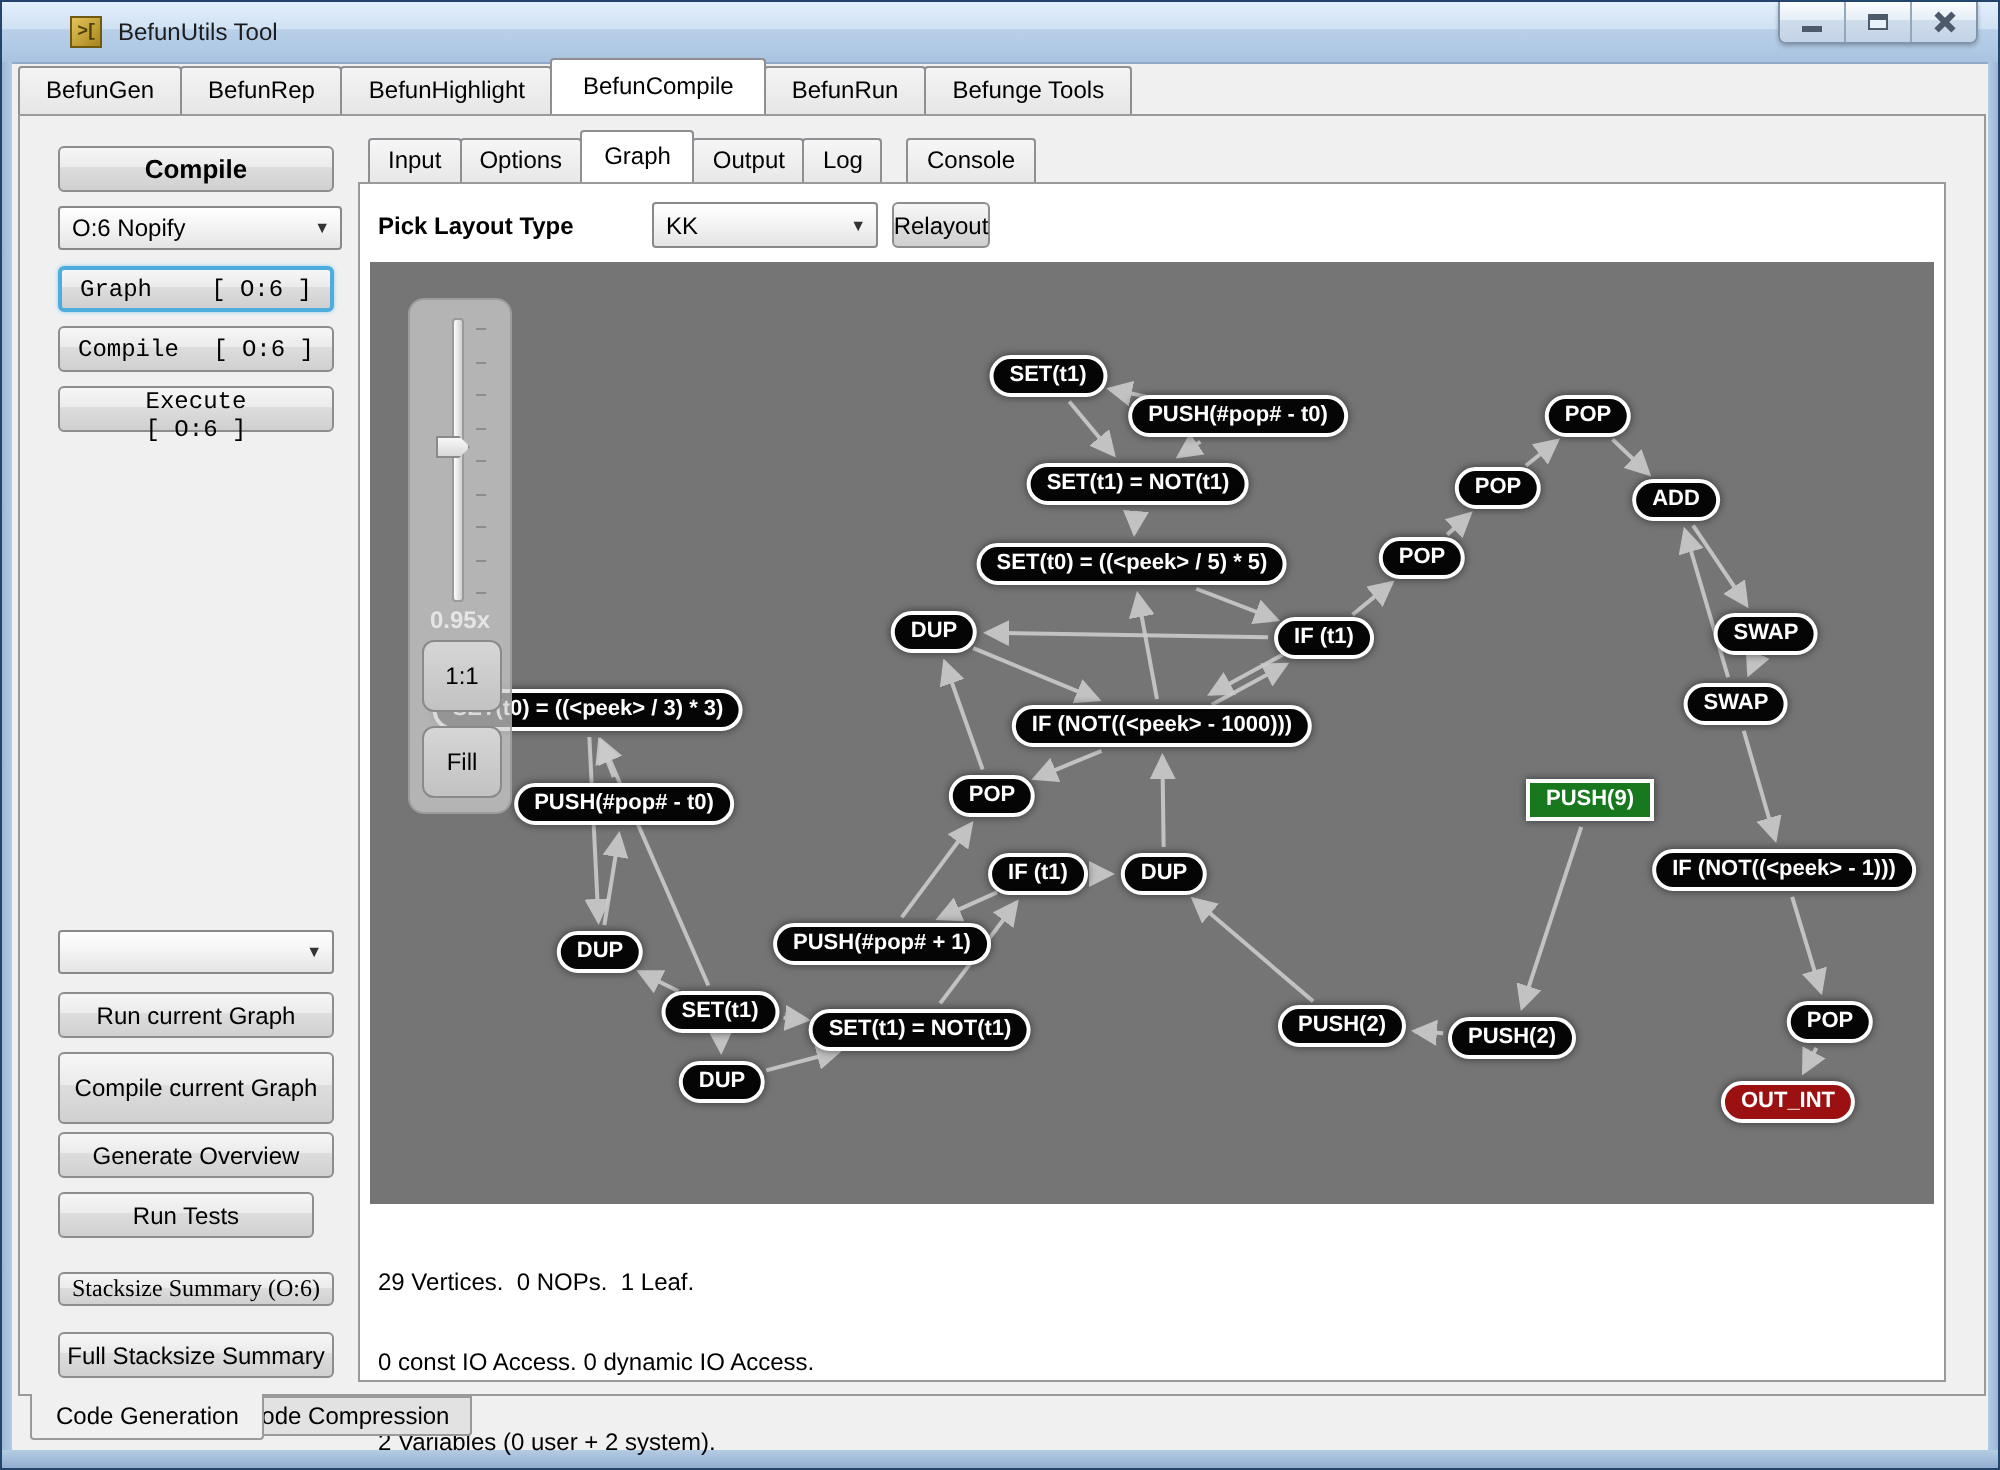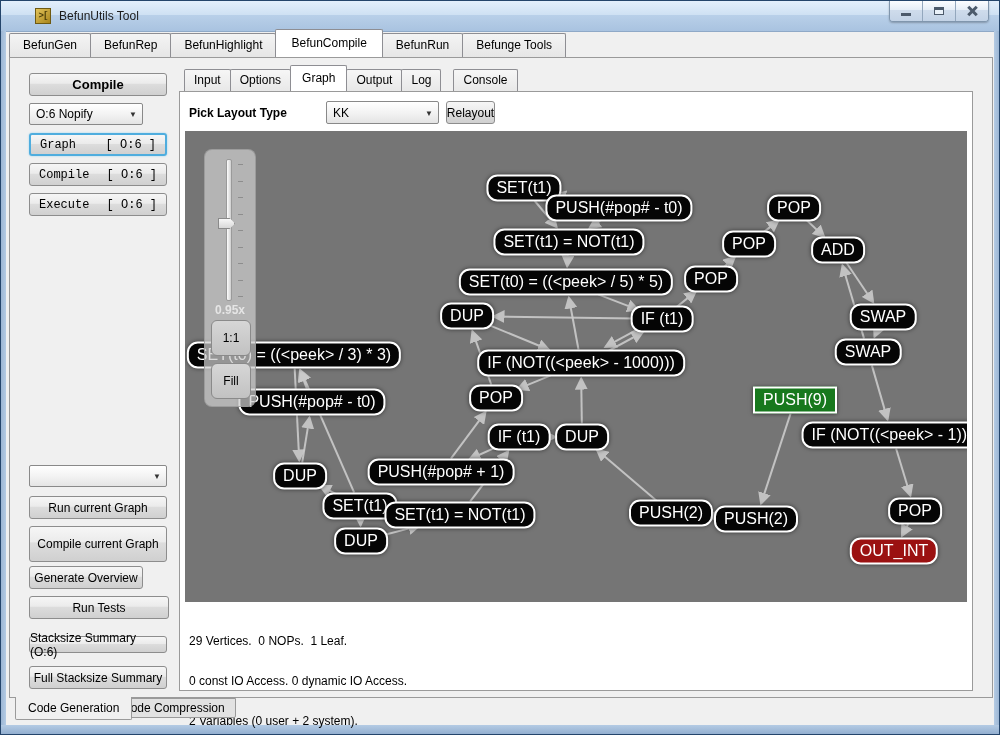--- a/index.html
+++ b/index.html
@@ -53,21 +53,21 @@
     border:1px solid #8e8e93;border-bottom:none;border-radius:2px 2px 0 0;margin-right:-1px;white-space:nowrap;}
   .itab.active{background:#fff;padding:5px 11px 6px;position:relative;z-index:4;}
   .itab.gap{margin-left:13px;}
   .inner-page{position:absolute;left:178px;top:90px;width:794px;height:600px;background:#fff;
     border:1px solid #9a9a9a;box-sizing:border-box;}
   .pick-label{position:absolute;left:188px;top:105px;font-size:12px;font-weight:bold;}
   
   #graph{position:absolute;left:184px;top:130px;width:782px;height:471px;background:#757575;overflow:hidden;}
   #edges{position:absolute;left:0;top:0;}
   .gnode{position:absolute;transform:translate(-50%,-50%);background:#050505;color:#fff;
-    border:2px solid #fff;border-radius:11px;padding:2px 8px 3px;font-size:16px;font-weight:normal;
+    border:2px solid #fff;border-radius:11px;padding:2px 8px 3px;font-size:11px;font-weight:bold;
     white-space:nowrap;box-shadow:0 0 4px rgba(0,0,0,.55);z-index:2;text-align:right;}
   .gnode.push1{background:#17781d;border-radius:0;}
   .gnode.out{background:#9b1111;}
   
   .zoom-panel{position:absolute;left:19px;top:18px;width:50px;height:256px;background:rgba(205,205,205,.72);
     border:1px solid rgba(150,150,150,.8);border-radius:8px;z-index:5;}
   .slider-track{position:absolute;left:21px;top:9px;width:4px;height:140px;background:linear-gradient(90deg,#fdfdfd,#cfcfcf);
     border:1px solid #9a9a9a;border-radius:2px;}
   .slider-thumb{position:absolute;left:13px;top:68px;width:17px;height:11px;background:linear-gradient(#f8f8f8,#d8d8d8);
     border:1px solid #8a8a8a;box-sizing:border-box;
@@ -109,45 +109,45 @@
     <div class="mtab">BefunGen</div>
     <div class="mtab">BefunRep</div>
     <div class="mtab">BefunHighlight</div>
     <div class="mtab active">BefunCompile</div>
     <div class="mtab">BefunRun</div>
     <div class="mtab">Befunge Tools</div>
   </div>
   <div class="outer-page"></div>
 
   <div class="btn side-hdr" style="left:28px;top:72px;width:138px;height:23px;">Compile</div>
-  <div class="combo" style="left:28px;top:102px;width:114px;height:22px;">
+  <div class="combo" style="left:28px;top:102px;width:142px;height:22px;">
     <span>O:6 Nopify</span>
     <span class="arrow">▼</span>
   </div>
   <div class="btn mono focused" style="left:28px;top:132px;width:138px;height:23px;">
     <span>Graph</span>
     <span>[ O:6 ]</span>
   </div>
   <div class="btn mono" style="left:28px;top:162px;width:138px;height:23px;">
     <span>Compile</span>
     <span>[ O:6 ]</span>
   </div>
-  <div class="btn mono" style="left:28px;top:192px;width:138px;height:23px;">
+  <div class="btn mono" style="left:28px;top:192px;width:138px;height:23px;flex-direction:column;">
     <span>Execute</span>
     <span>[ O:6 ]</span>
   </div>
   <div class="combo" style="left:28px;top:464px;width:138px;height:22px;">
     <span></span>
     <span class="arrow">▼</span>
   </div>
   <div class="btn" style="left:28px;top:495px;width:138px;height:23px;">Run current Graph</div>
   <div class="btn" style="left:28px;top:525px;width:138px;height:36px;">Compile current Graph</div>
-  <div class="btn" style="left:28px;top:565px;width:114px;height:23px;">Generate Overview</div>
-  <div class="btn" style="left:28px;top:595px;width:140px;height:23px;">Run Tests</div>
-  <div class="btn" style="left:28px;top:635px;width:138px;height:17px;">Stacksize Summary (O:6)</div>
+  <div class="btn" style="left:28px;top:565px;width:138px;height:23px;">Generate Overview</div>
+  <div class="btn" style="left:28px;top:595px;width:128px;height:23px;">Run Tests</div>
+  <div class="btn" style="left:28px;top:635px;width:138px;height:17px;font-family:Liberation Serif, serif;">Stacksize Summary (O:6)</div>
   <div class="btn" style="left:28px;top:665px;width:138px;height:23px;">Full Stacksize Summary</div>
 
   <div class="inner-tabs">
     <div class="itab">Input</div>
     <div class="itab">Options</div>
     <div class="itab active">Graph</div>
     <div class="itab">Output</div>
     <div class="itab">Log</div>
     <div class="itab gap">Console</div>
   </div>

